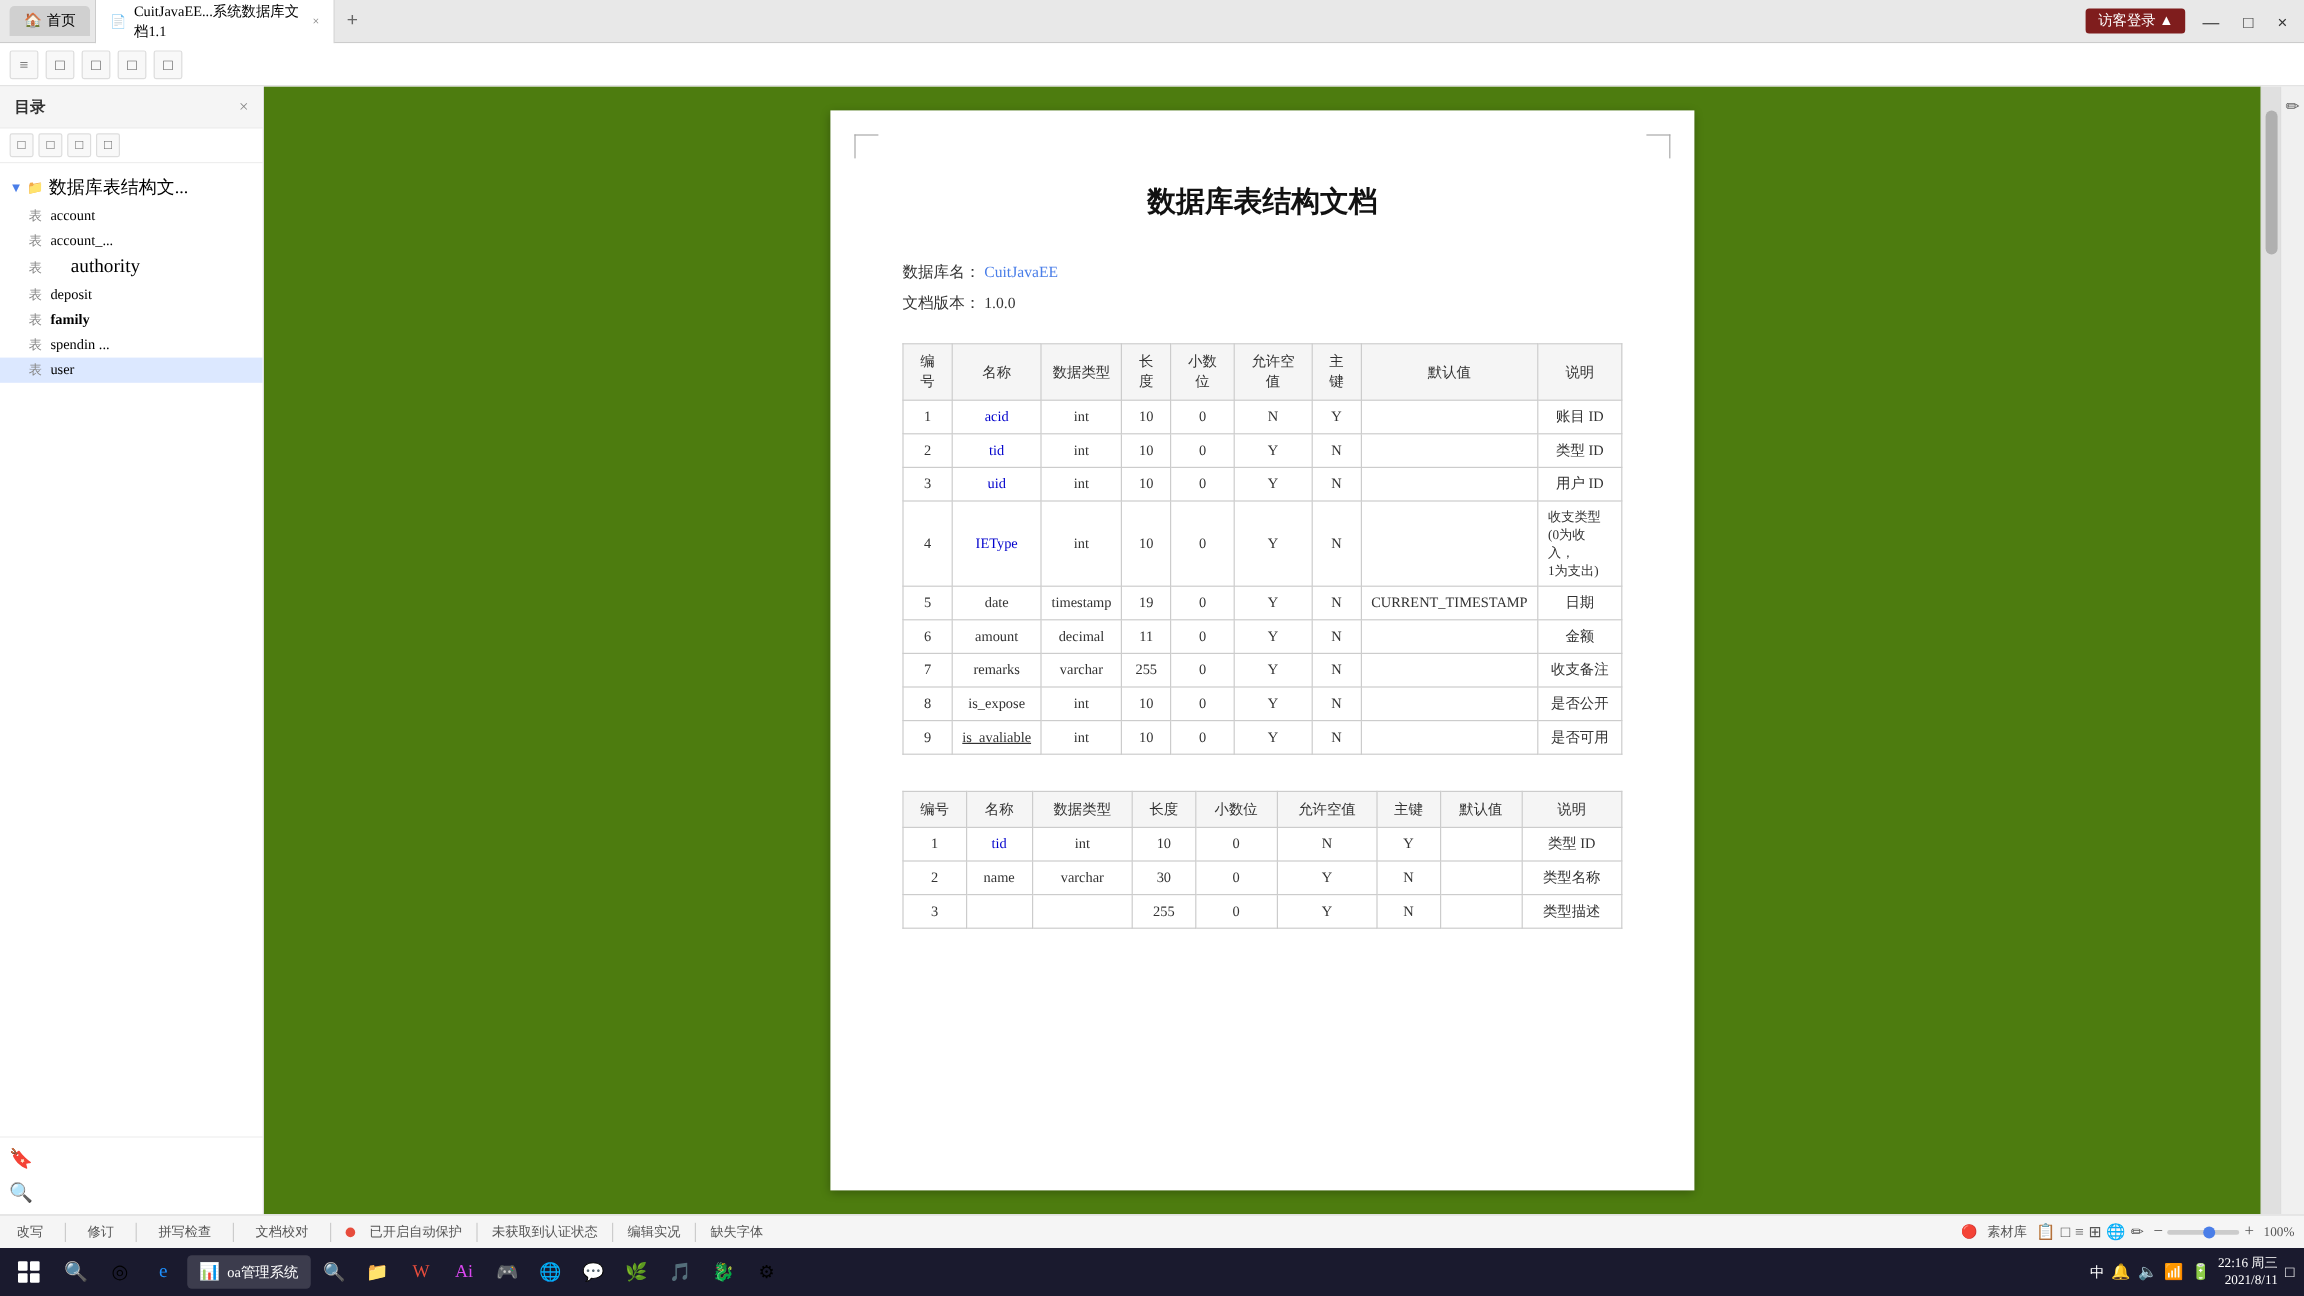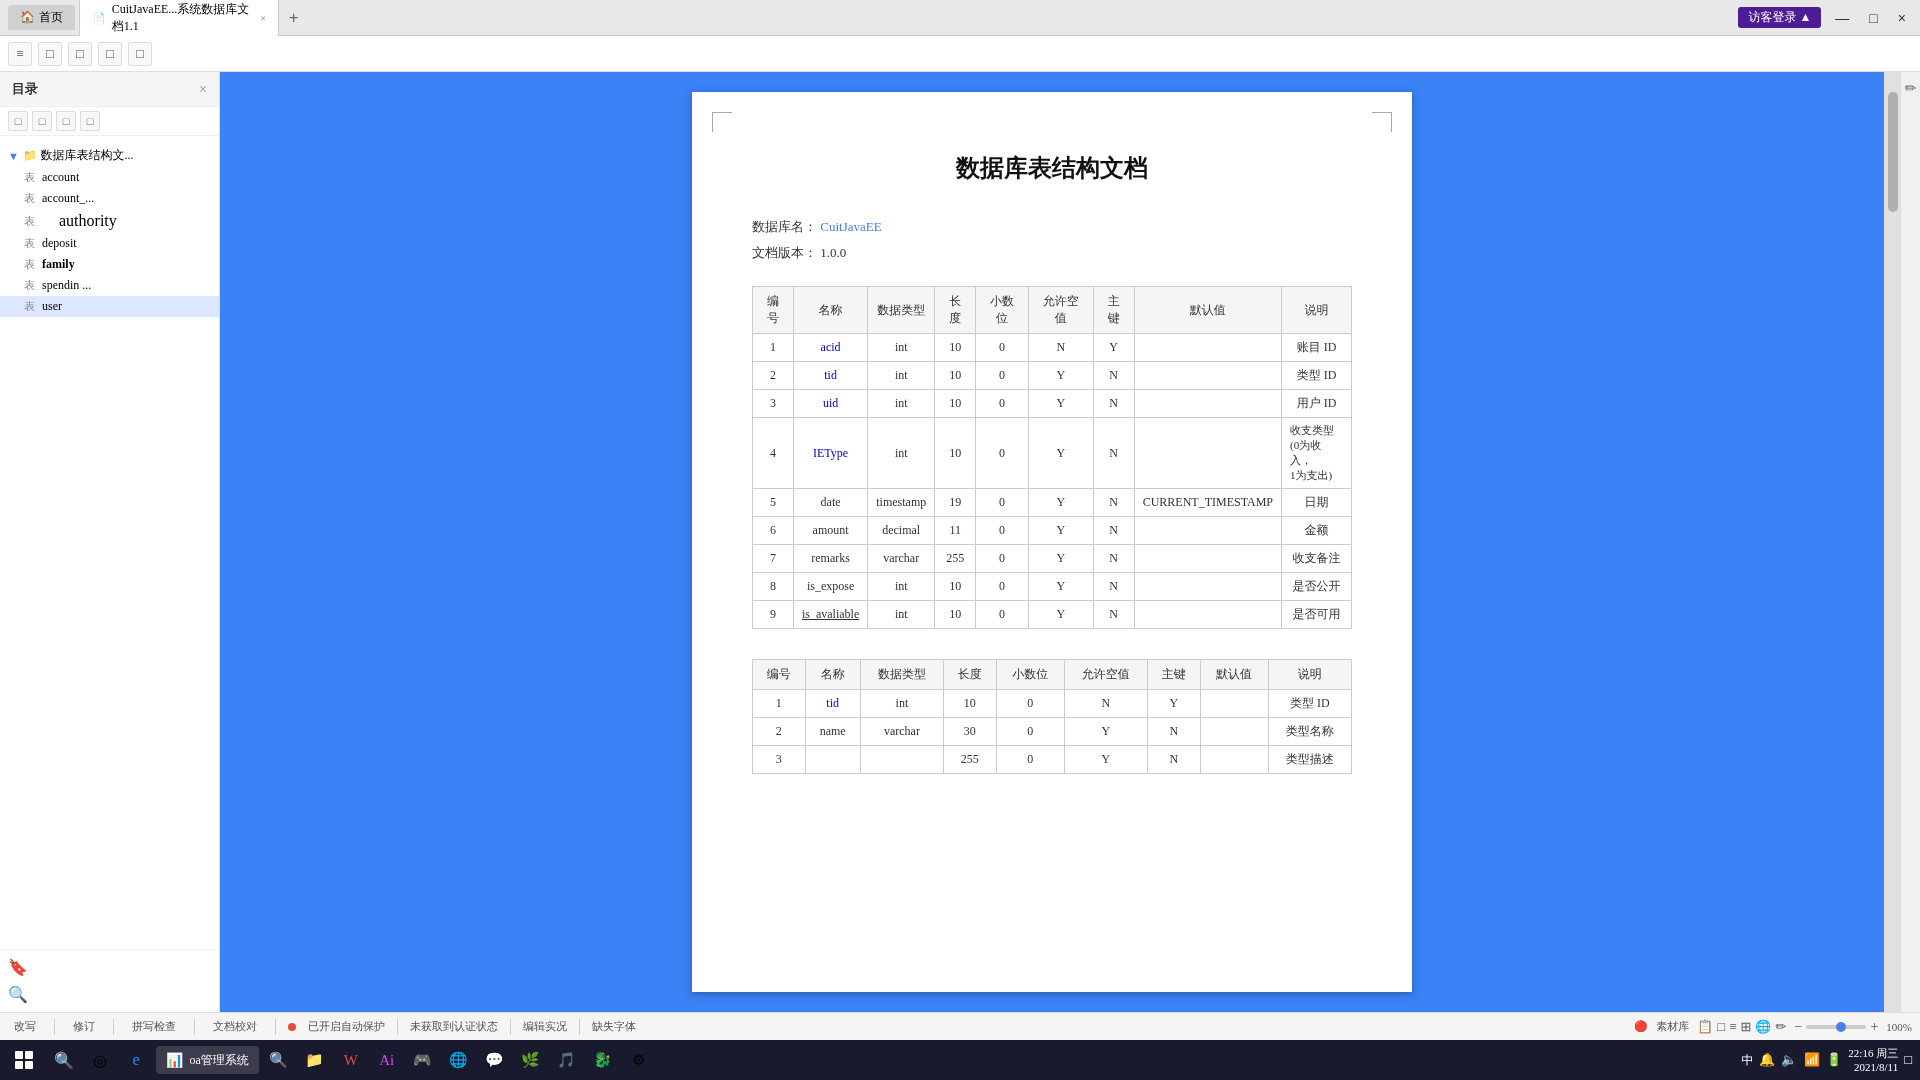--- a/index.html
+++ b/index.html
@@ -9,21 +9,21 @@
     .browser-chrome { background: #e8e8e8; height: 36px; display: flex; align-items: center; padding: 0 8px; border-bottom: 1px solid #ccc; flex-shrink: 0; }
     .tab-bar { display: flex; align-items: center; gap: 4px; flex: 1; }
     .tab-home { background: #d0d0d0; padding: 4px 12px; font-size: 12px; border-radius: 4px 4px 0 0; cursor: pointer; display: flex; align-items: center; gap: 4px; }
     .tab-item { background: white; padding: 4px 12px; font-size: 12px; border-radius: 4px 4px 0 0; cursor: pointer; display: flex; align-items: center; gap: 6px; border: 1px solid #ccc; border-bottom: none; max-width: 200px; }
     .tab-item .tab-icon { color: #e74c3c; font-size: 11px; }
     .tab-item .tab-close { margin-left: 4px; color: #888; font-size: 10px; }
     .tab-add { background: none; border: none; font-size: 16px; cursor: pointer; color: #666; padding: 2px 6px; }
     .browser-controls { display: flex; align-items: center; gap: 8px; }
     .ctrl-btn { background: none; border: none; font-size: 14px; cursor: pointer; color: #333; padding: 2px 6px; }
     .user-area { display: flex; align-items: center; gap: 8px; }
-    .user-badge { background: #4c1d95; color: white; padding: 2px 10px; border-radius: 3px; font-size: 12px; }
+    .user-badge { background: #7f1d1d; color: white; padding: 2px 10px; border-radius: 3px; font-size: 12px; }
 
     
     .toolbar { background: white; height: 36px; display: flex; align-items: center; padding: 0 8px; border-bottom: 1px solid #ddd; flex-shrink: 0; }
     .toolbar-icons { display: flex; align-items: center; gap: 6px; }
     .tool-icon { width: 24px; height: 24px; display: flex; align-items: center; justify-content: center; font-size: 13px; cursor: pointer; color: #555; border: 1px solid #ddd; border-radius: 2px; background: #f8f8f8; }
 
     
     .main-area { display: flex; flex: 1; overflow: hidden; }
 
     
@@ -35,21 +35,21 @@
     .sidebar-tool-btn { width: 20px; height: 20px; display: flex; align-items: center; justify-content: center; font-size: 11px; cursor: pointer; color: #666; border: 1px solid #ddd; border-radius: 2px; background: #f8f8f8; }
     .sidebar-tree { padding: 8px 0; overflow-y: auto; flex: 1; }
     .tree-item { padding: 3px 8px; font-size: 12px; cursor: pointer; display: flex; align-items: center; gap: 4px; }
     .tree-item.active { background: #dce8ff; }
     .tree-item .tree-icon { color: #4a7ee8; font-size: 11px; }
     .tree-parent { padding-left: 8px; }
     .tree-child { padding-left: 24px; }
     .sidebar-search-icon { font-size: 16px; color: #888; cursor: pointer; }
 
     
-    .doc-area { flex: 1; background: #3b82f6; overflow-y: auto; display: flex; flex-direction: column; align-items: center; padding: 20px; }
+    .doc-area { flex: 1; background: #4d7c0f; overflow-y: auto; display: flex; flex-direction: column; align-items: center; padding: 20px; }
     .doc-page { background: white; width: 720px; min-height: 900px; padding: 60px 60px 40px; position: relative; box-shadow: 0 2px 8px rgba(0,0,0,0.3); }
     .page-corner-tl { position: absolute; top: 20px; left: 20px; width: 20px; height: 20px; border-top: 1px solid #aaa; border-left: 1px solid #aaa; }
     .page-corner-tr { position: absolute; top: 20px; right: 20px; width: 20px; height: 20px; border-top: 1px solid #aaa; border-right: 1px solid #aaa; }
 
     .doc-title { text-align: center; font-size: 24px; font-weight: bold; margin-bottom: 30px; color: #111; }
     .doc-meta { margin-bottom: 20px; font-size: 13px; line-height: 2; }
     .doc-meta span { color: #333; }
     .doc-meta a { color: #4a7ee8; text-decoration: none; }
     .section-title { font-size: 15px; font-weight: bold; margin: 20px 0 12px; color: #111; }
 
@@ -135,21 +135,21 @@
       <div class="sidebar-tool-btn">□</div>
       <div class="sidebar-tool-btn">□</div>
       <div class="sidebar-tool-btn">□</div>
       <div class="sidebar-tool-btn">□</div>
     </div>
     <div class="sidebar-tree">
 
       <div class="tree-item tree-parent">
         <span class="tree-icon">▼</span>
         <span style="font-size:11px;color:#e67e22;">📁</span>
-        <span style="font-size:12px;">数据库表结构文...</span>
+        <span style="font-size:15px;">数据库表结构文...</span>
       </div>
       <div class="tree-item tree-child">
         <span style="font-size:11px;color:#888;">表</span>
         <span style="font-size:12px;margin-left:3px;">account</span>
       </div>
       <div class="tree-item tree-child">
         <span style="font-size:11px;color:#888;">表</span>
         <span style="font-size:12px;margin-left:3px;">account_...</span>
       </div>
       <div class="tree-item tree-child">

